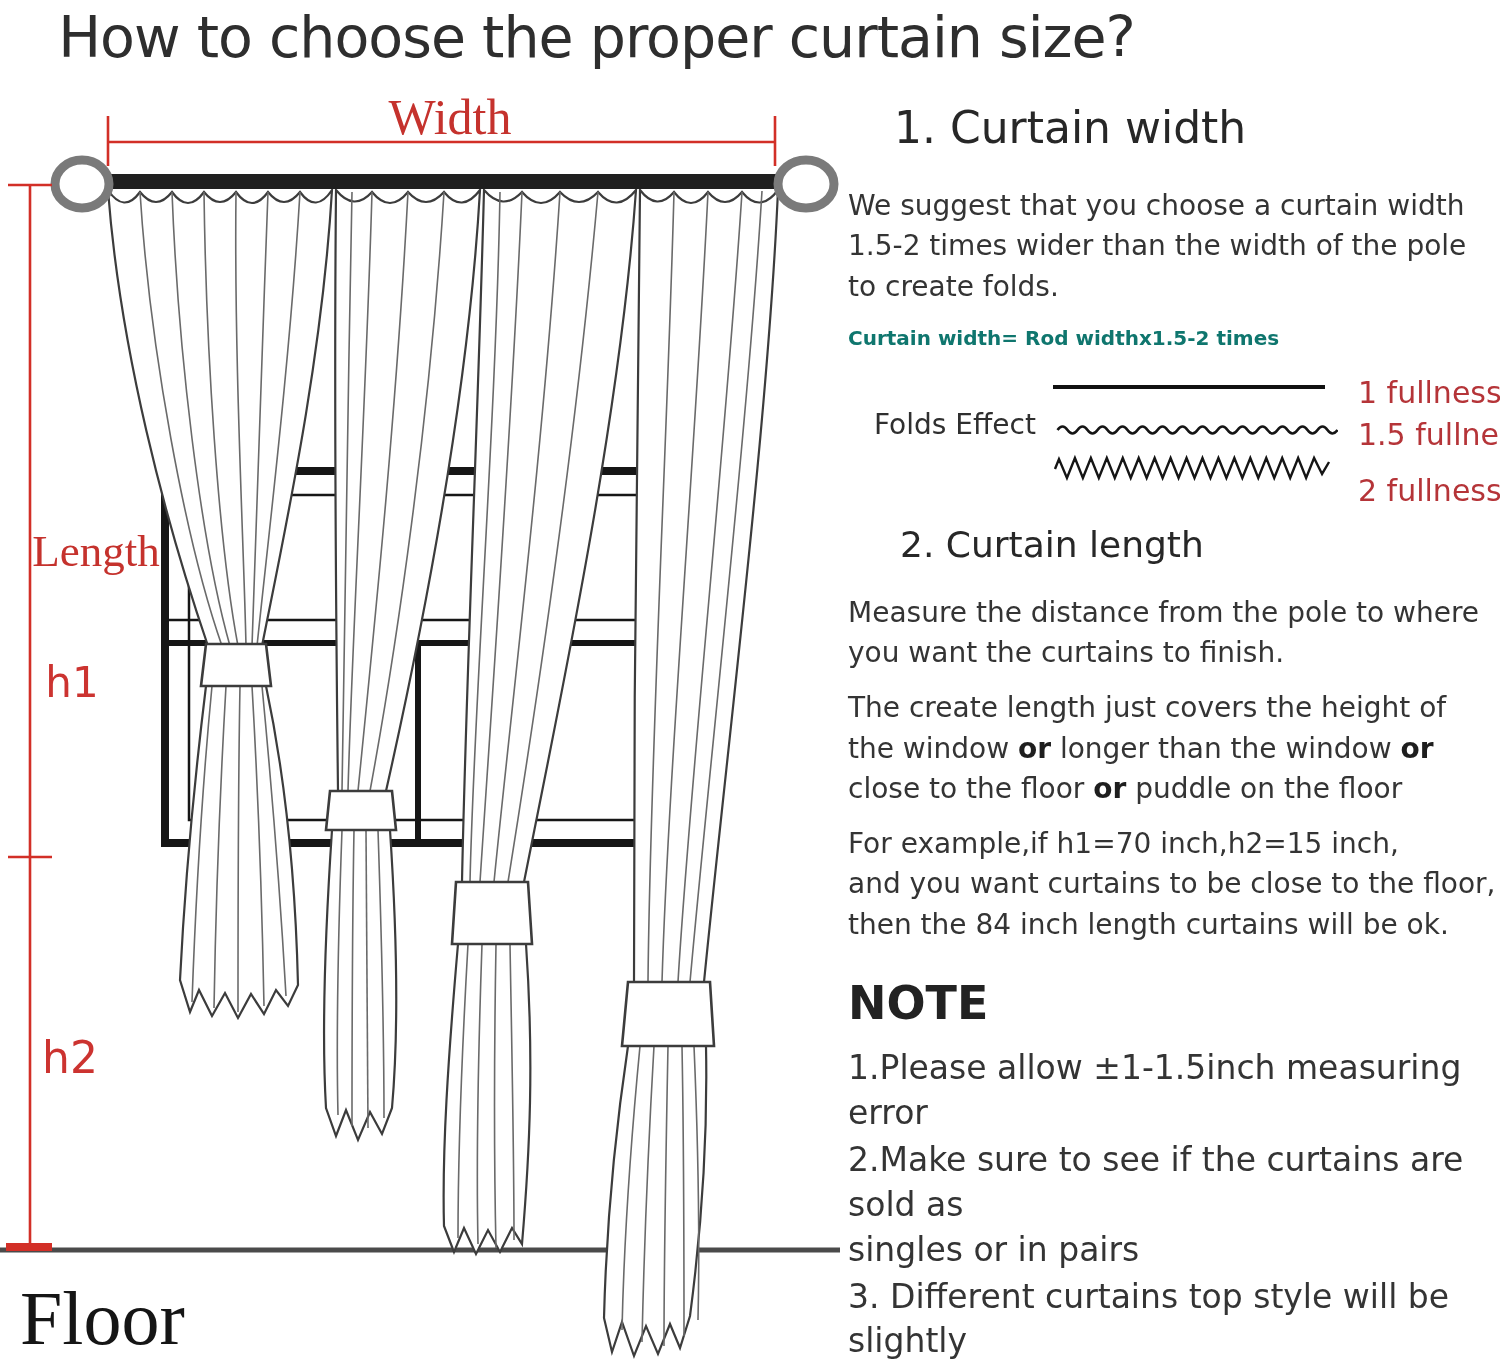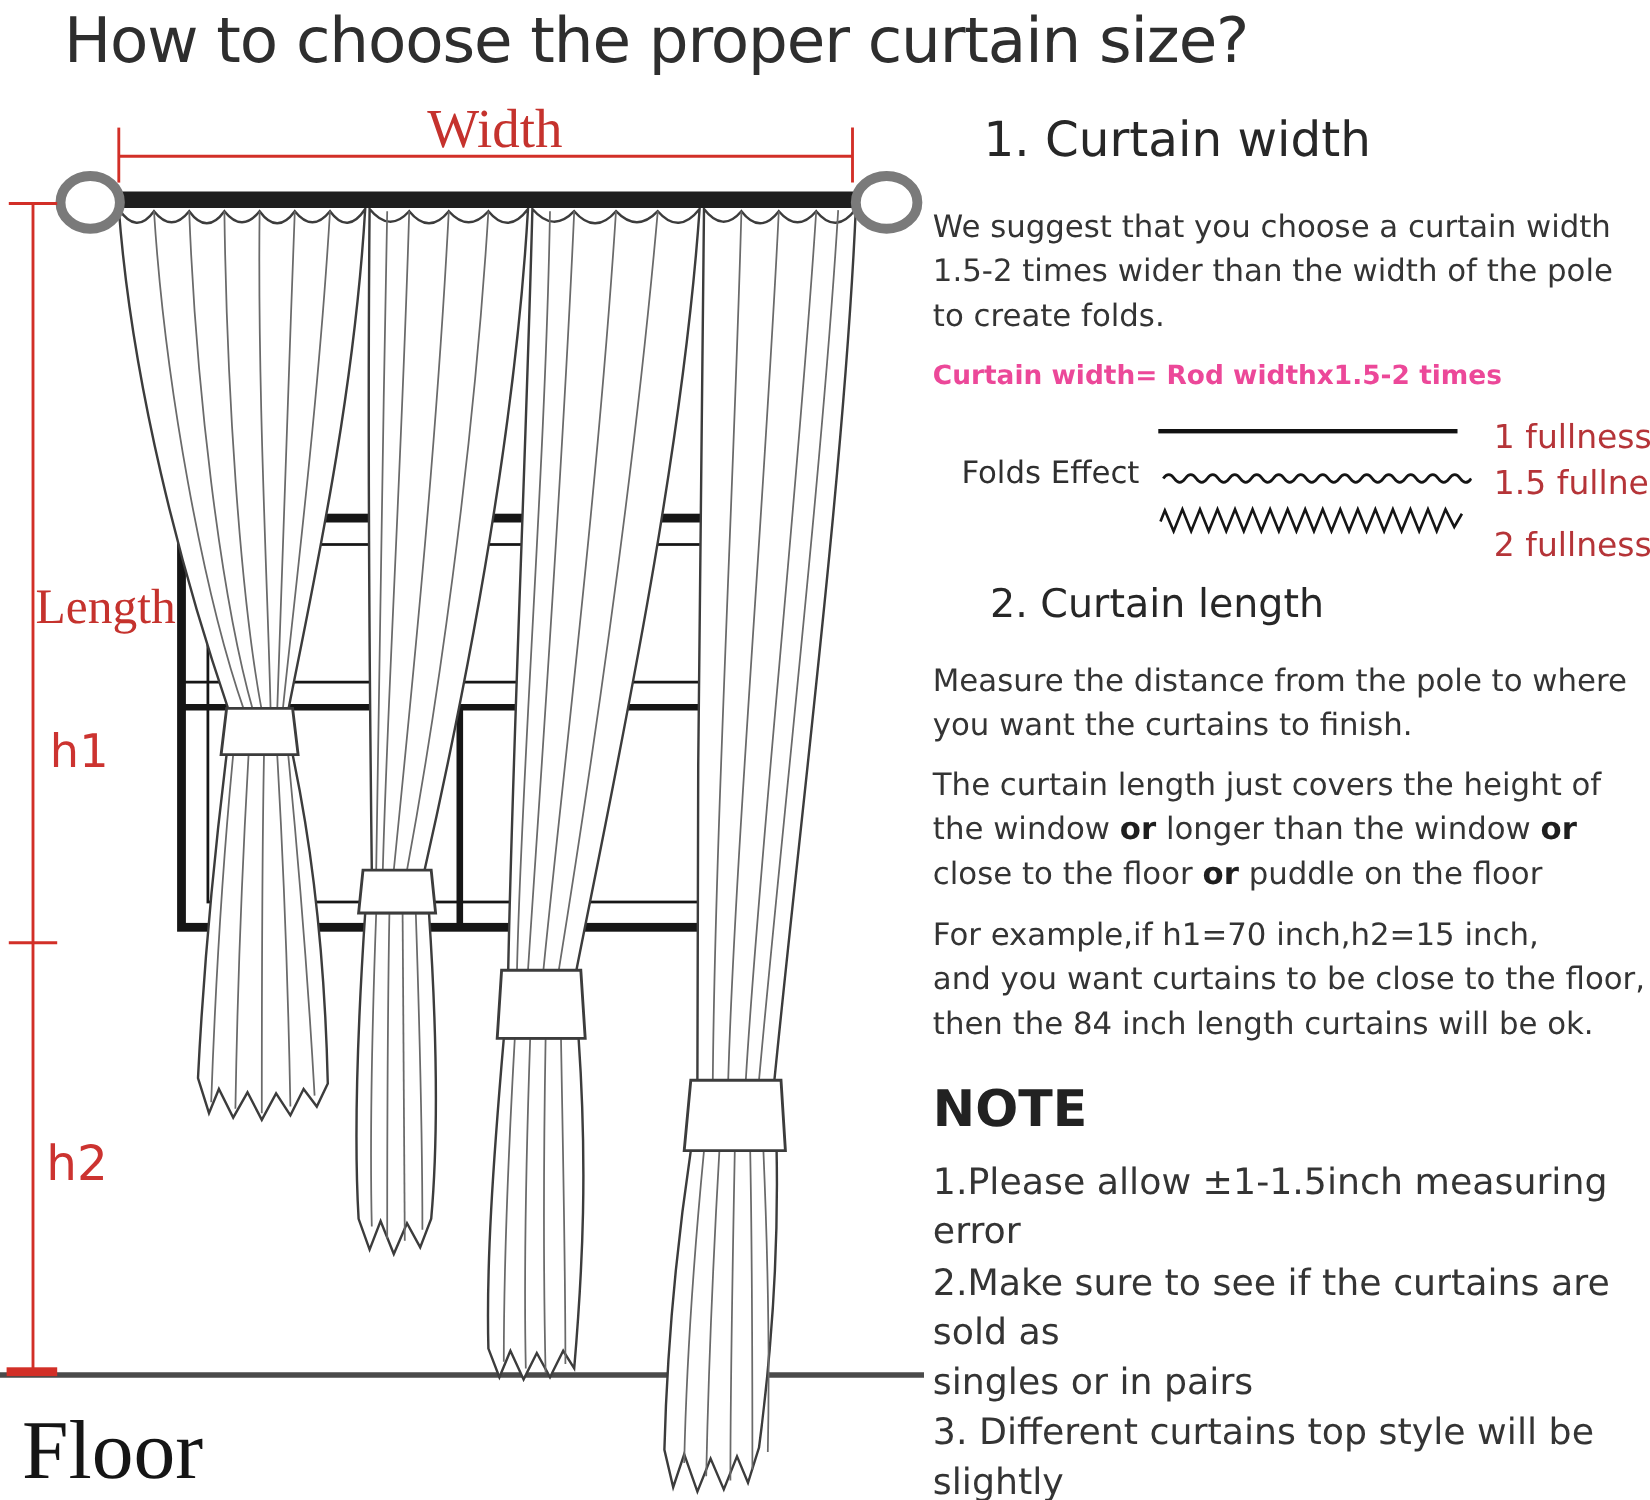--- a/index.html
+++ b/index.html
@@ -4,21 +4,21 @@
 <style>
   html,body{margin:0;padding:0;background:#ffffff;}
   body{width:1500px;height:1364px;position:relative;overflow:hidden;
        font-family:"DejaVu Sans","Liberation Sans",sans-serif;color:#333;}
   .page-title{position:absolute;top:4px;left:0;width:1193px;text-align:center;
        font-size:57px;letter-spacing:-1px;color:#2e2e2e;font-weight:400;}
   .diagram-wrap{position:absolute;left:0;top:0;width:845px;height:1128px;}
   .right-col{position:absolute;left:848px;top:96px;width:652px;font-size:28px;line-height:1.45;color:#343434;}
   .sec-heading{font-size:44px;color:#272727;font-weight:400;margin:0 0 26px 46px;}
   .para{margin:0 0 14px 0;white-space:pre-line;}
-  .formula{font-weight:bold;font-size:24px;color:#ec4899;margin:16px 0 12px 0;white-space:pre-line;}
+  .formula{font-weight:bold;font-size:20px;color:#0f766e;margin:16px 0 12px 0;white-space:pre-line;}
   .para b{font-weight:bold;color:#1e1e1e;}
   .folds-block{position:relative;height:120px;margin:8px 0 34px 0;}
   .folds-label{position:absolute;left:26px;top:40px;font-size:28px;color:#2f2f2f;}
   .fullness-line{position:absolute;left:205px;width:285px;}
   .fullness-tag{position:absolute;left:510px;font-size:30px;color:#b53438;white-space:nowrap;}
   .straight-line{height:4px;background:#111;width:272px;top:20px;}
   .sec-heading-2{font-size:36px;color:#272727;font-weight:400;margin:6px 0 22px 52px;}
   .note-heading{font-size:46px;color:#222;font-weight:700;margin:24px 0 10px 0;}
   .note-item{font-size:33px;line-height:1.36;margin:0 0 2px 0;white-space:pre-line;}
   .p5{margin-bottom:24px;}
@@ -172,21 +172,21 @@
     <div class="fullness-tag" style="top:6px;">1 fullness</div>
     <div class="fullness-tag" style="top:48px;">1.5 fullness</div>
     <div class="fullness-tag" style="top:104px;">2 fullness</div>
   </div>
 
   <div class="sec-heading-2">2. Curtain length</div>
 
   <div class="para">Measure the distance from the pole to where
 you want the curtains to finish.</div>
 
-  <div class="para"><span>The curtain length just covers the height of
+  <div class="para"><span>The create length just covers the height of
 the window </span><b>or</b><span> longer than the window </span><b>or</b><span>
 close to the floor </span><b>or</b><span> puddle on the floor</span></div>
 
   <div class="para p5">For example,if h1=70 inch,h2=15 inch,
 and you want curtains to be close to the floor,
 then the 84 inch length curtains will be ok.</div>
 
   <div class="note-heading">NOTE</div>
 
   <div class="note-item">1.Please allow ±1-1.5inch measuring error</div>

